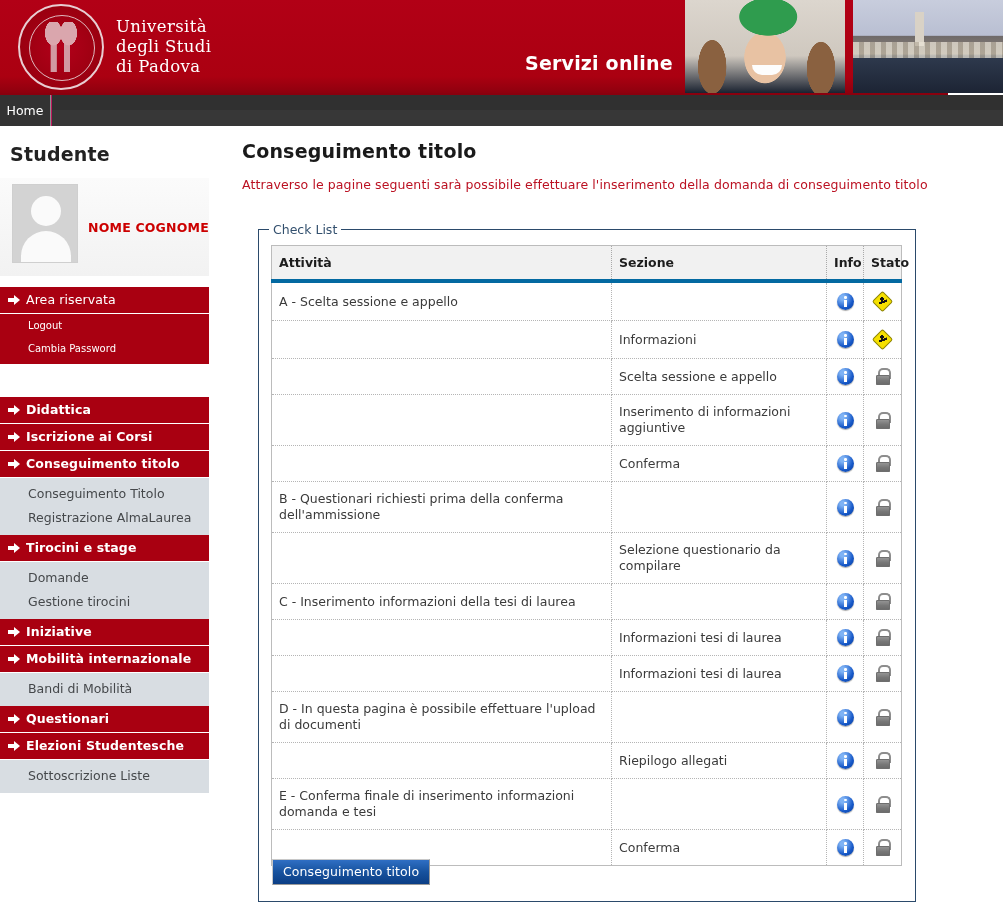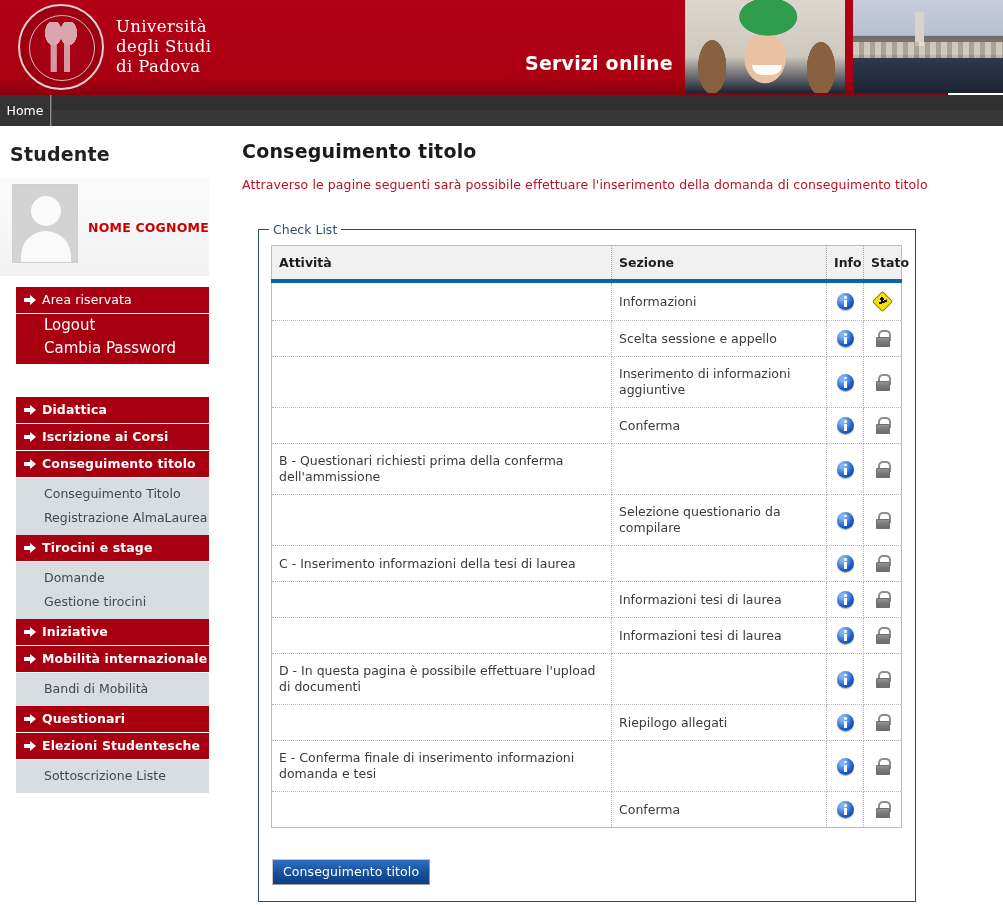--- a/index.html
+++ b/index.html
@@ -156,21 +156,21 @@
     width: 50px; height: 52px; border-radius: 25px 25px 0 0;
     background: #fafafa;
   }
   #username {
     position: absolute; left: 88px; top: 10px;
     color: #cc0000; font-size: 12.5px; font-weight: bold;
     letter-spacing: .2px;
     margin-top: 32px;
   }
 
-  .menu-group { position: absolute; left: 16px; width: 209px; }
+  .menu-group { position: absolute; left: 0; width: 209px; }
   .menu-head {
     position: relative;
     background: #a90011;
     color: #ffffff;
     font-size: 12.5px; font-weight: bold;
     padding: 5px 8px 5px 26px;
     line-height: 16px;
     border-bottom: 1px solid #ffffff;
     cursor: pointer;
     letter-spacing: .1px;
@@ -191,21 +191,21 @@
     border-bottom: 5px solid transparent;
     border-left: 6px solid #ffffff;
   }
   .submenu { background: #d8dde2; padding: 4px 0 5px 0; }
   .submenu-item {
     color: #45484b; font-size: 12.5px;
     padding: 4px 8px 4px 28px;
     line-height: 16px; cursor: pointer;
   }
   .sub-on-red {
-    color: #ffffff; font-size: 15px;
+    color: #ffffff; font-size: 10px;
     background: #a90011;
     padding: 3px 8px 3px 28px;
     line-height: 17px; cursor: pointer;
   }
 
   
   #main { position: absolute; left: 241px; top: 0; width: 762px; height: 779px; }
   #page-title {
     position: absolute; left: 1px; top: 14px;
     font-size: 19px; font-weight: bold; color: #1a1a1a;
@@ -444,20 +444,26 @@
           <thead>
             <tr>
               <th>Attività</th>
               <th>Sezione</th>
               <th style="text-align:left">Info</th>
               <th style="text-align:center">Stato</th>
             </tr>
           </thead>
           <tbody id="checklist-body">
               <tr>
+                <td>A - Scelta sessione e appello</td>
+                <td></td>
+                <td class="c-info"><span class="info-icon"></span></td>
+                <td class="c-stato"><span class="wip-icon"><span class="diamond"></span><span class="worker"></span></span></td>
+              </tr>
+              <tr>
                 <td></td>
                 <td>Informazioni</td>
                 <td class="c-info"><span class="info-icon"></span></td>
                 <td class="c-stato"><span class="wip-icon"><span class="diamond"></span><span class="worker"></span></span></td>
               </tr>
               <tr>
                 <td></td>
                 <td>Scelta sessione e appello</td>
                 <td class="c-info"><span class="info-icon"></span></td>
                 <td class="c-stato"><span class="lock-icon"></span></td>

